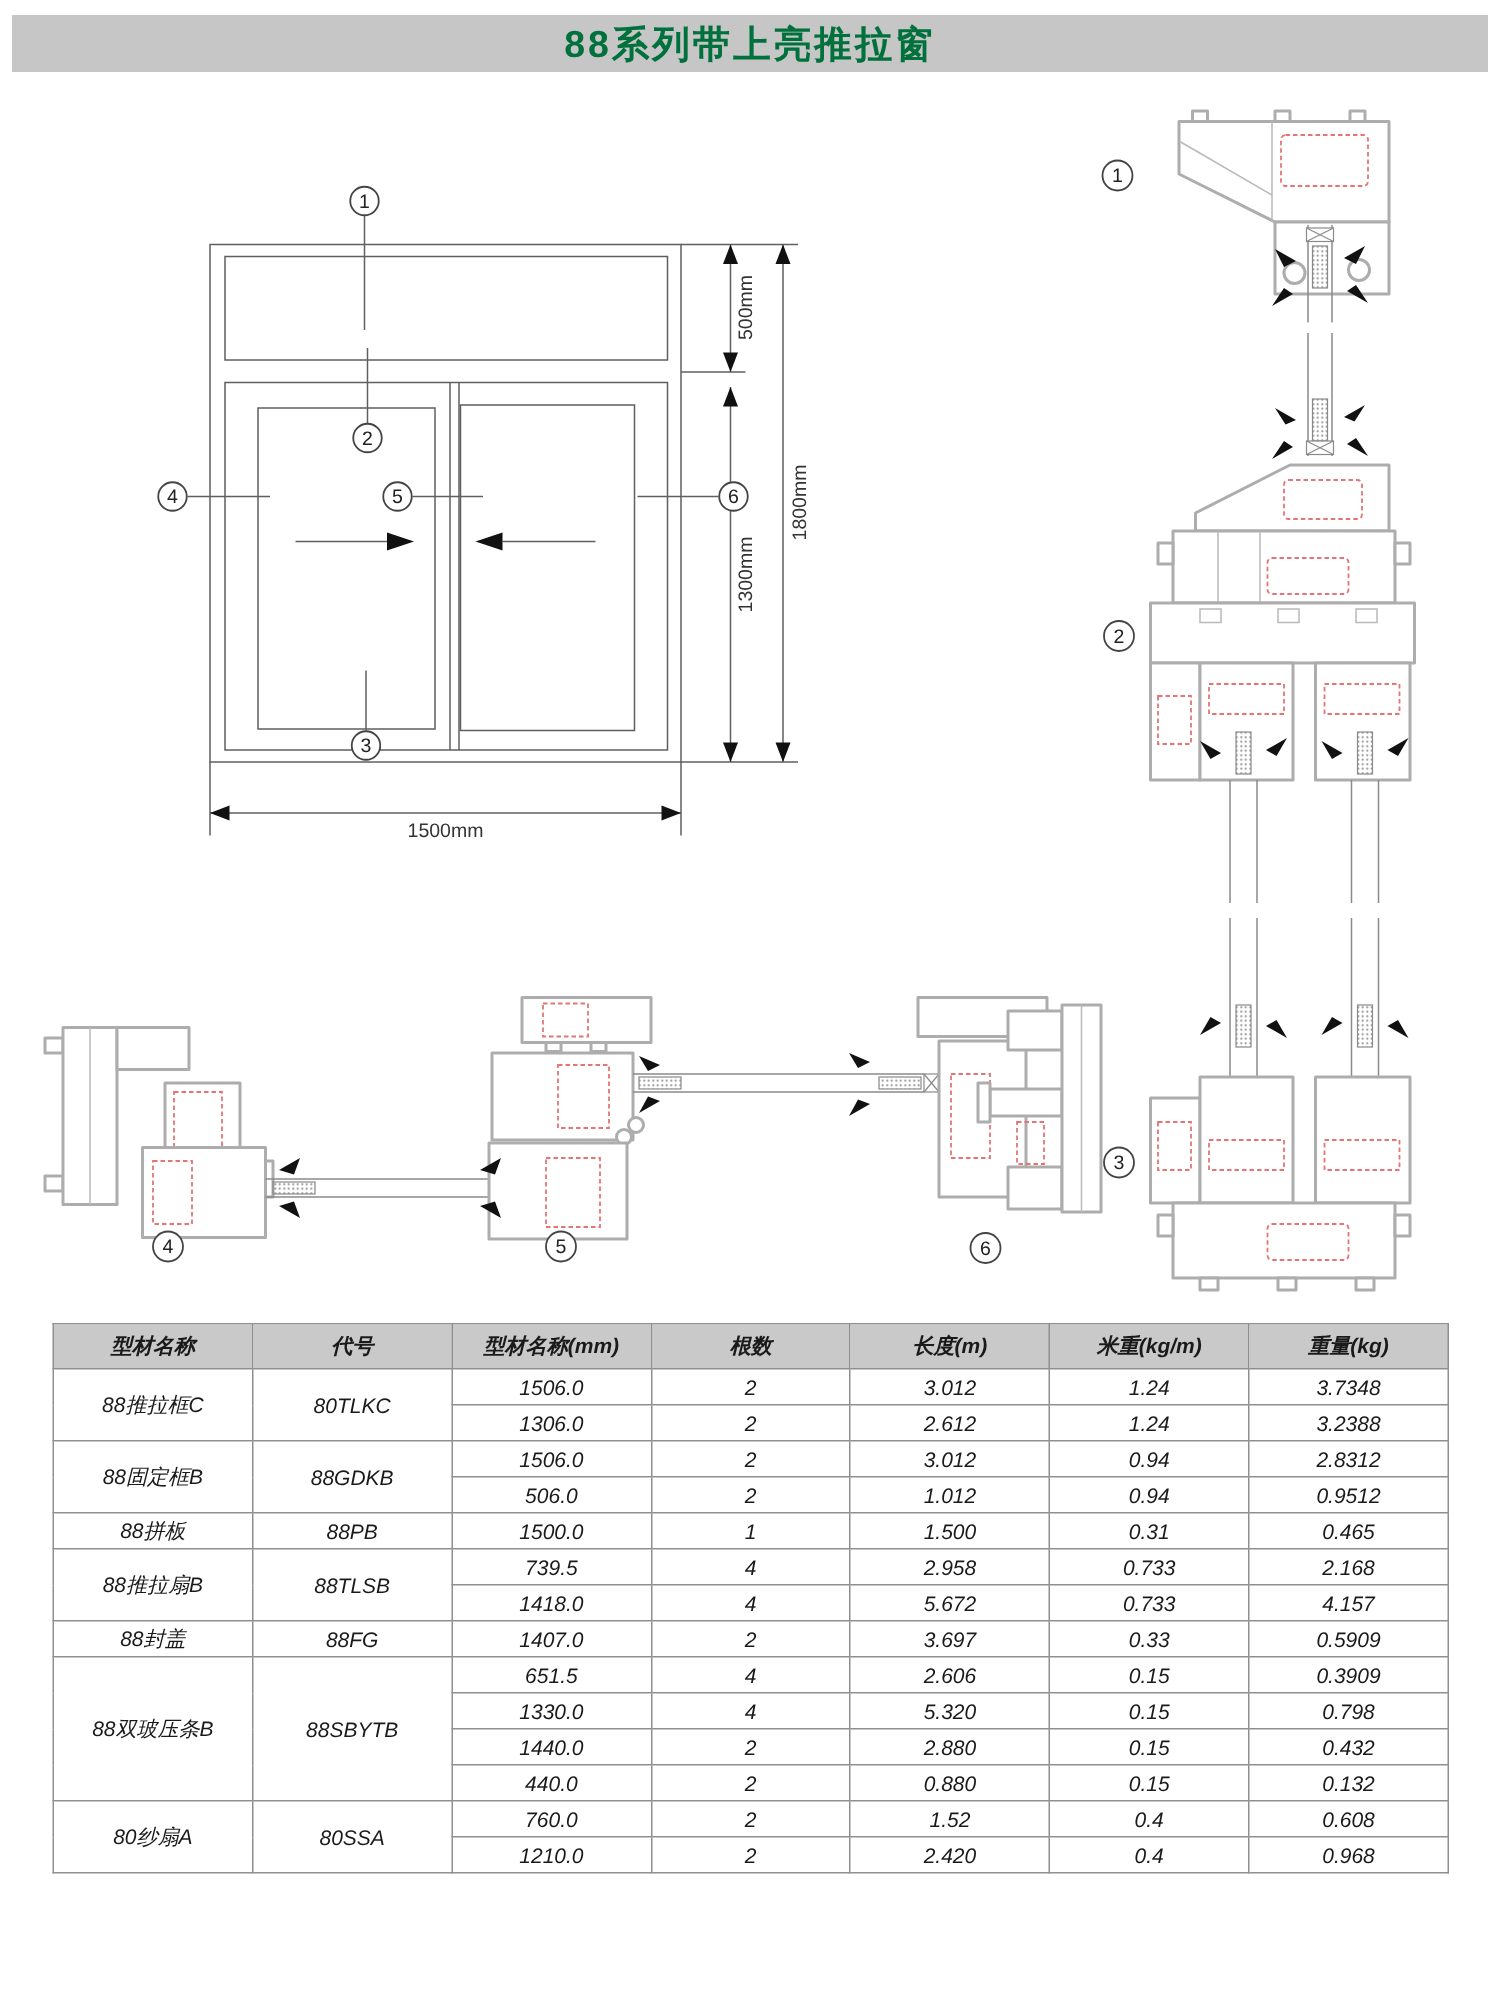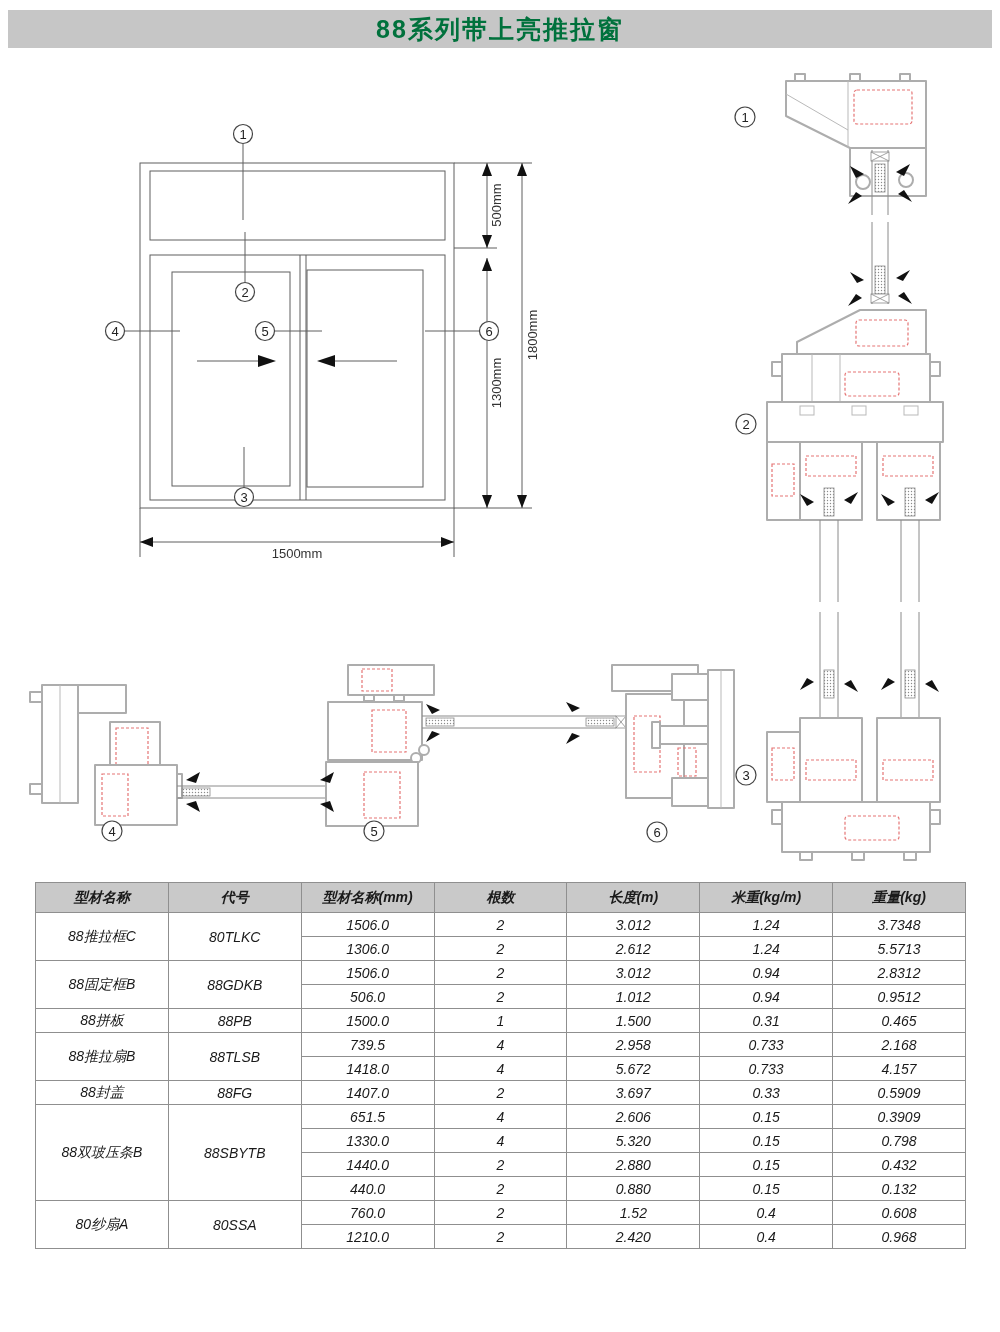--- a/index.html
+++ b/index.html
@@ -377,21 +377,21 @@
         <td>2</td>
         <td>3.012</td>
         <td>1.24</td>
         <td>3.7348</td>
       </tr>
       <tr>
         <td>1306.0</td>
         <td>2</td>
         <td>2.612</td>
         <td>1.24</td>
-        <td>5.5713</td>
+        <td>3.2388</td>
       </tr>
       <tr>
         <td rowspan="2">88固定框B</td>
         <td rowspan="2">88GDKB</td>
         <td>1506.0</td>
         <td>2</td>
         <td>3.012</td>
         <td>0.94</td>
         <td>2.8312</td>
       </tr>

